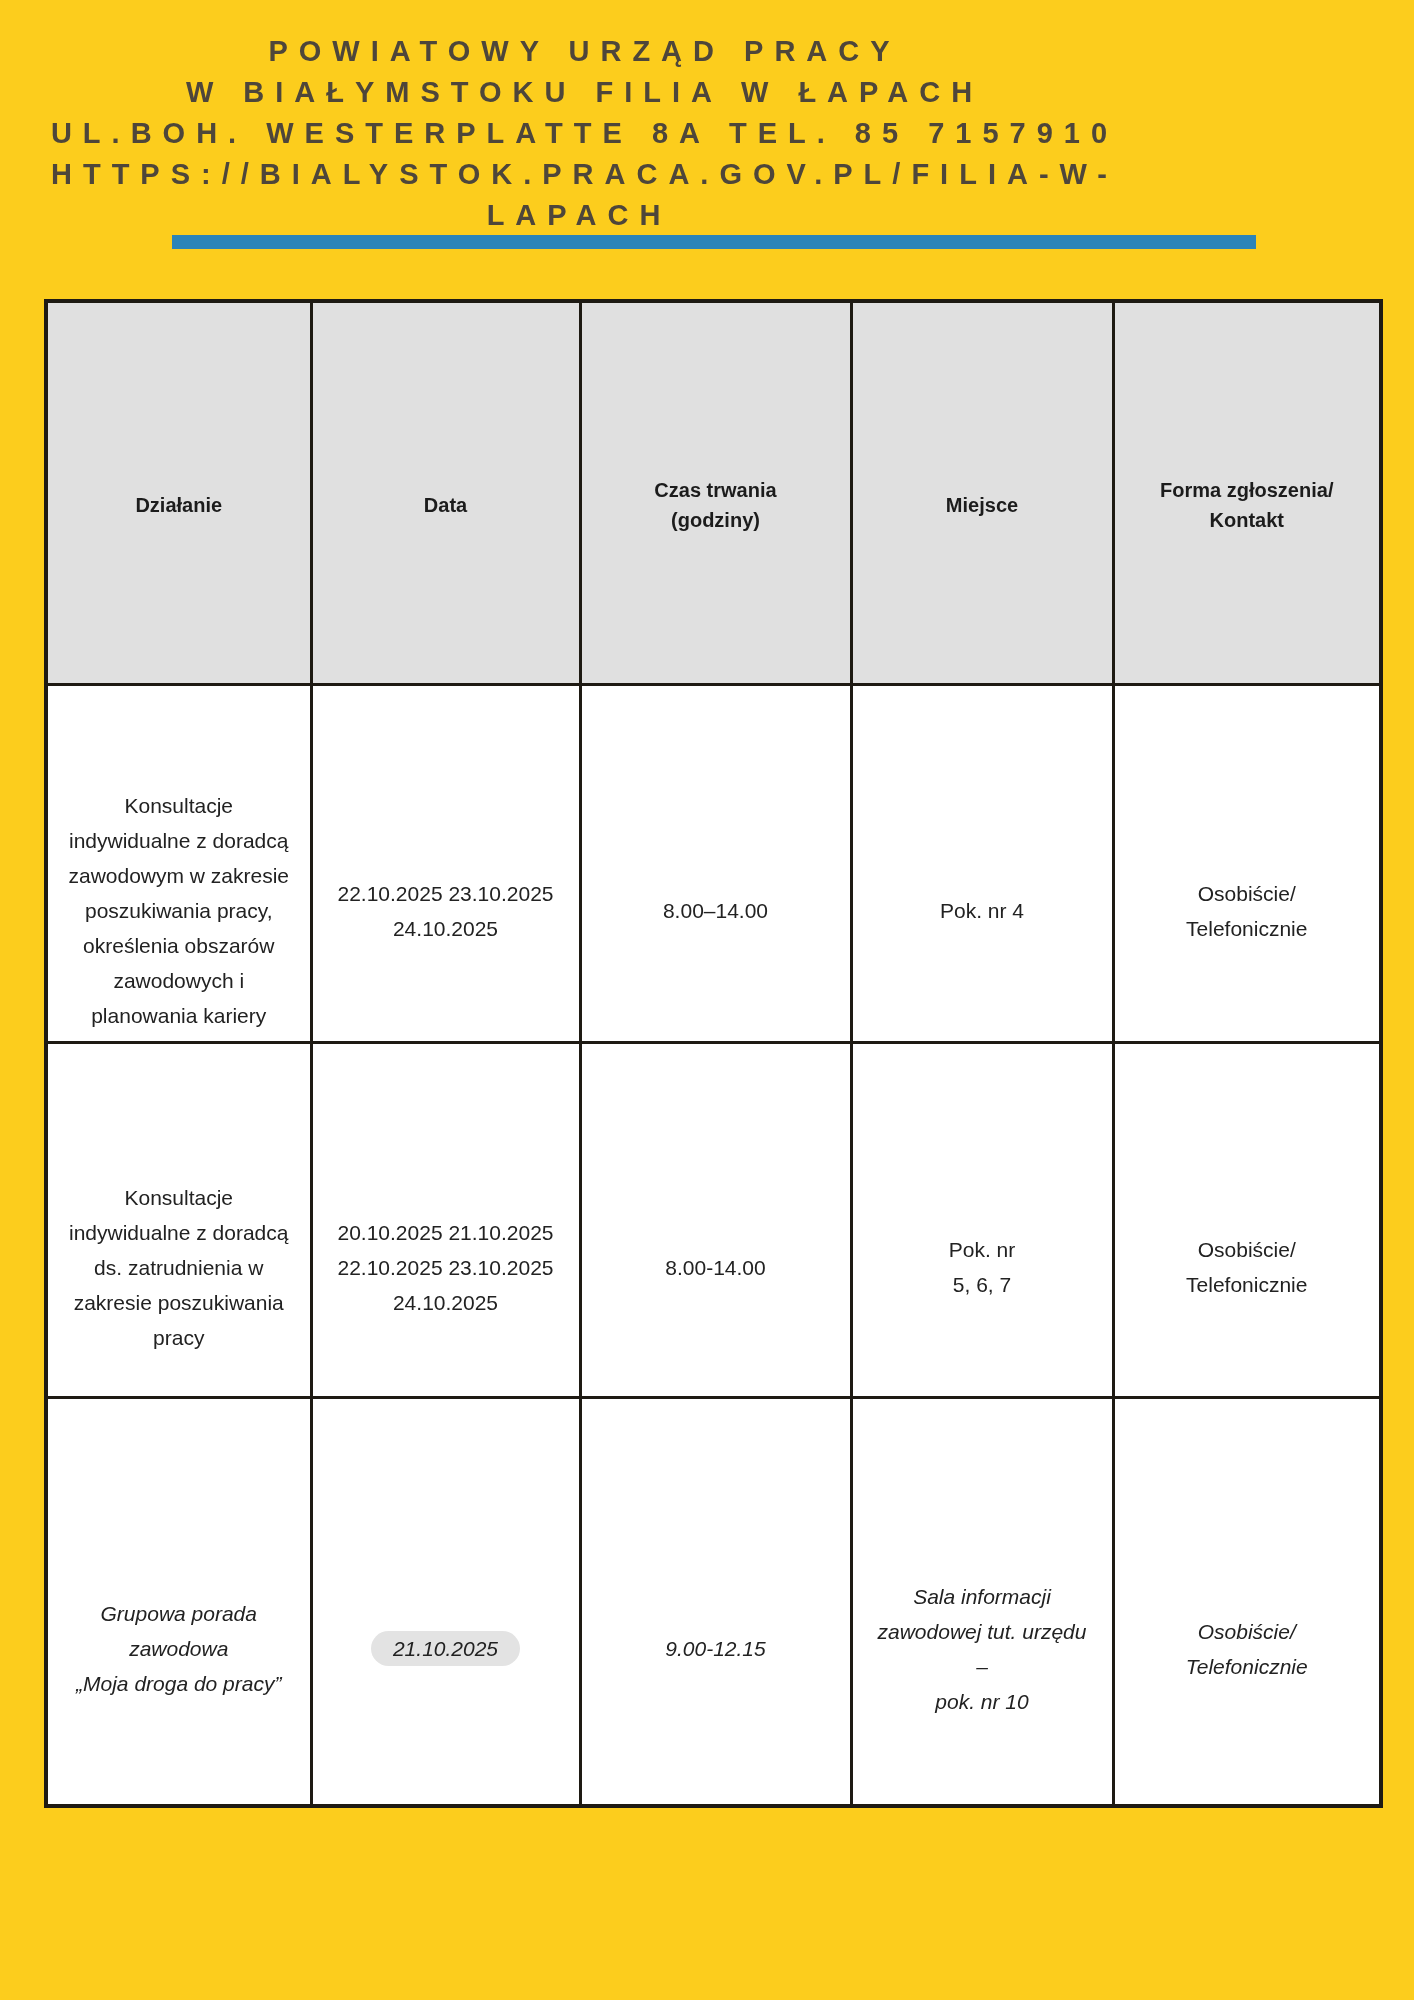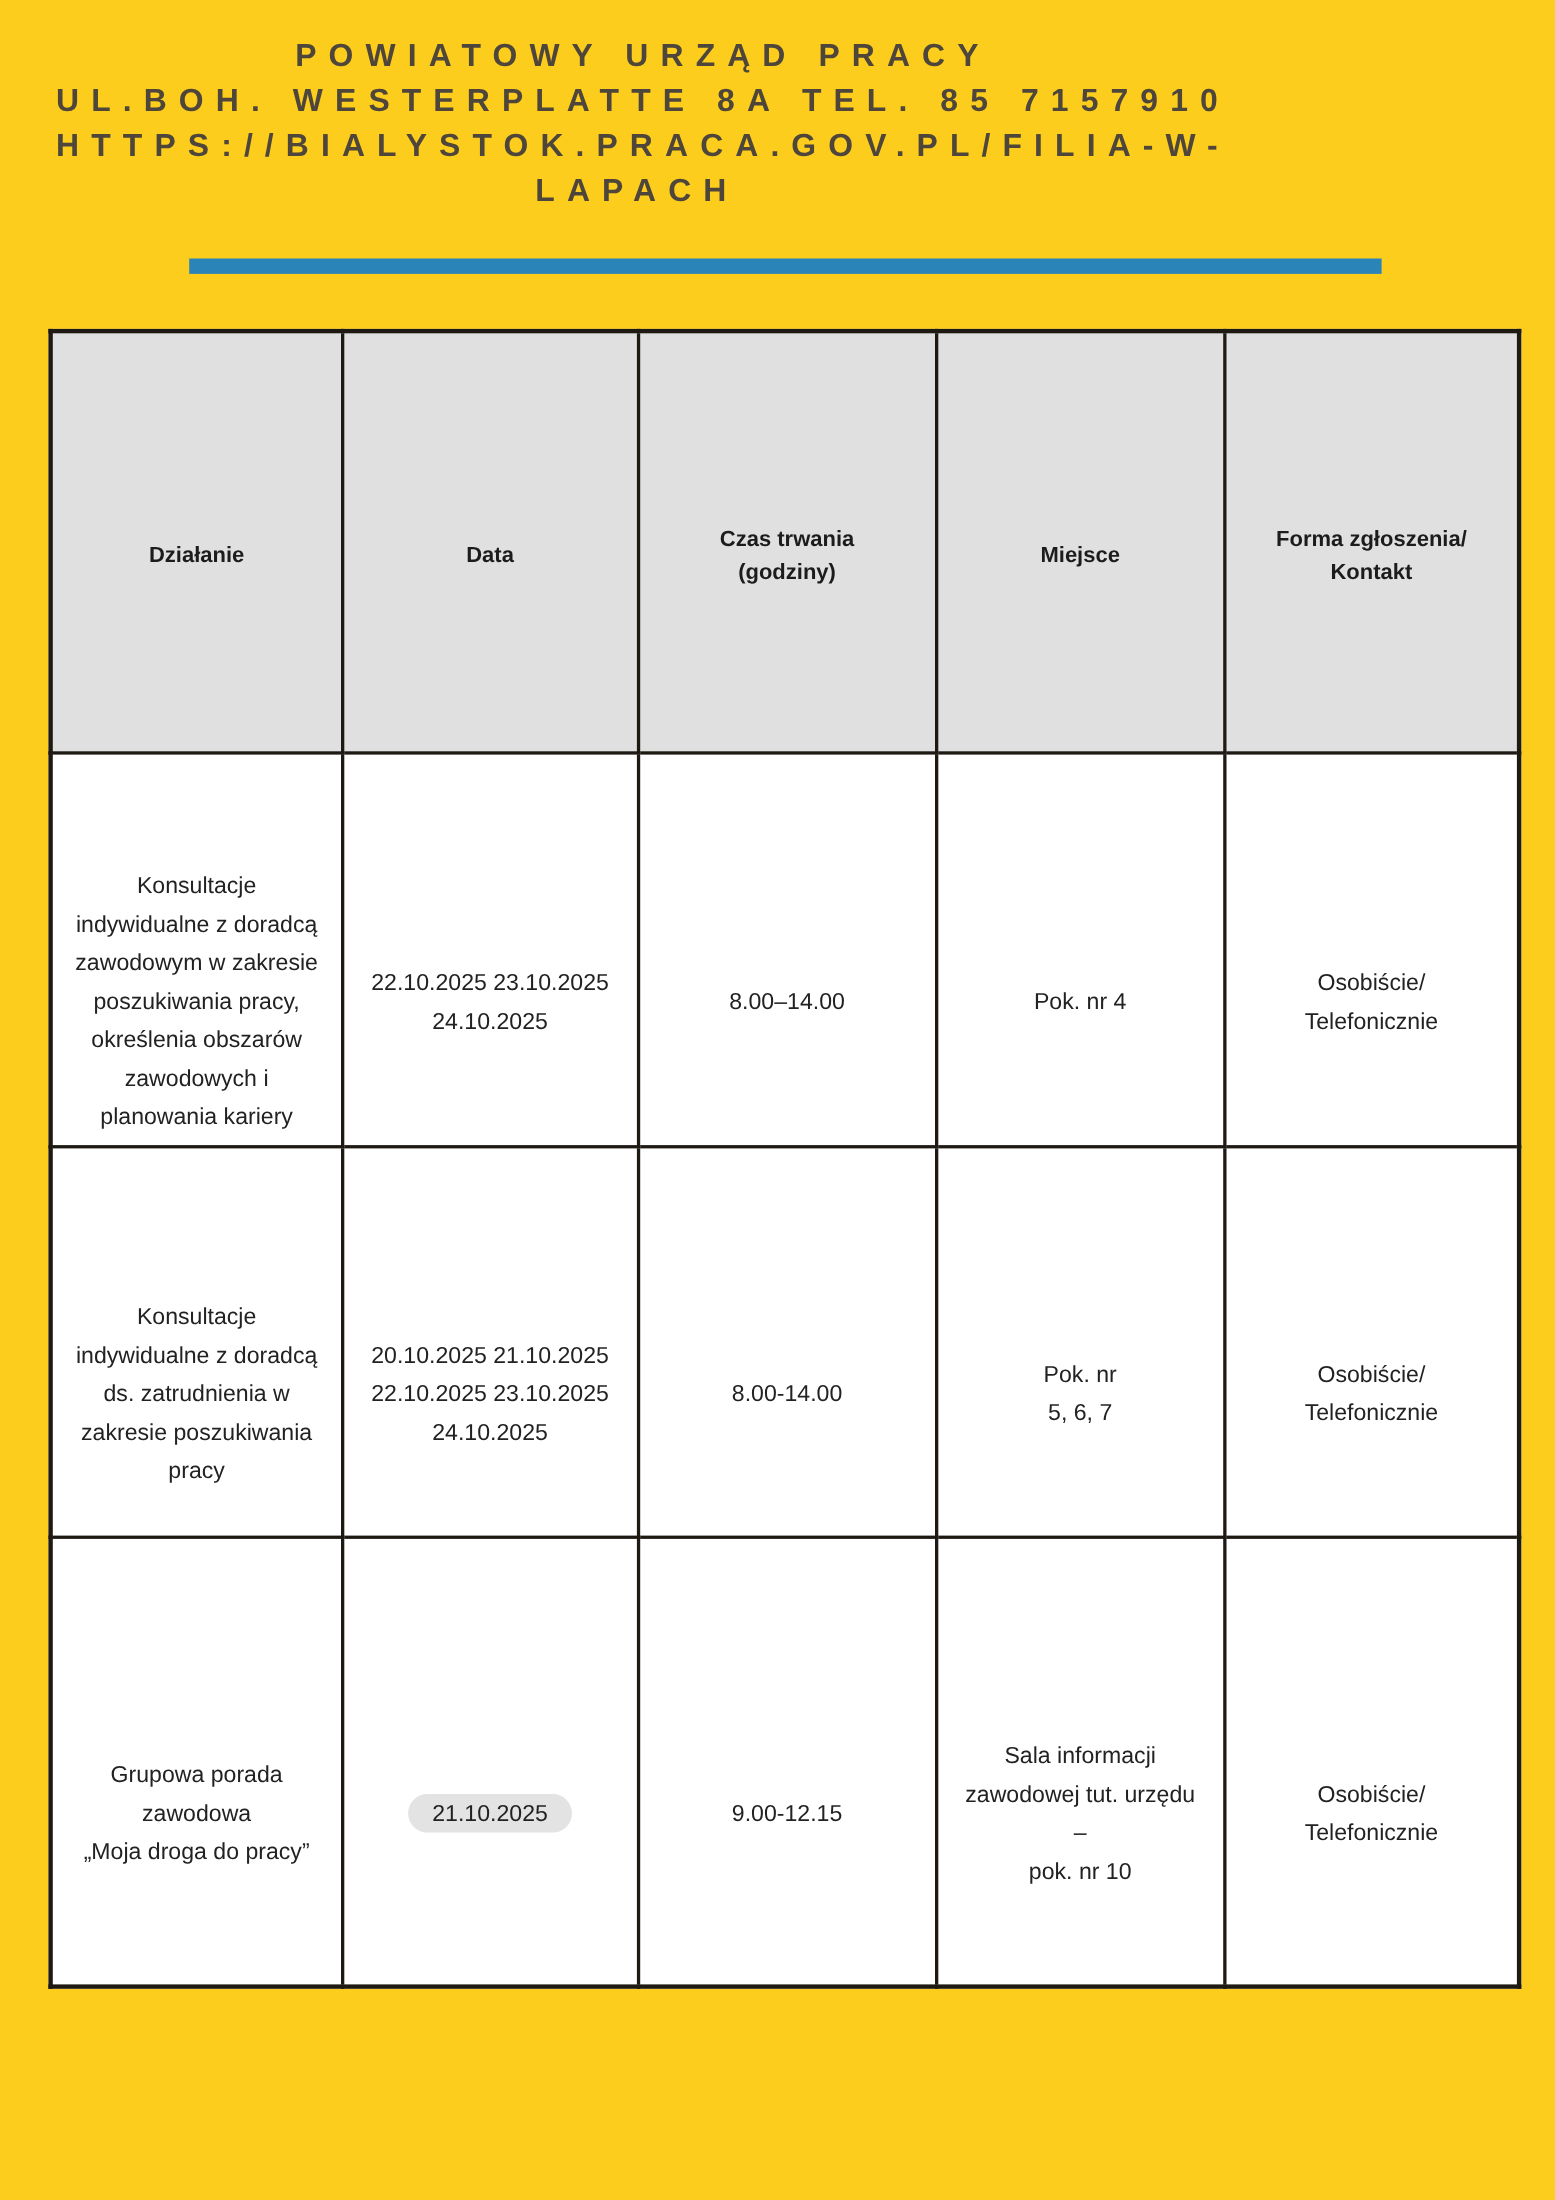--- a/index.html
+++ b/index.html
@@ -65,35 +65,36 @@
     color:#1c1c1c;
   }
   table.schedule td{
     background:#ffffff;
     padding:95px 12px 0 12px;
     font-weight:400;
   }
   tr.hdr-row{height:383px;}
   tr.row-1{height:358px;}
   tr.row-2{height:355px;}
-  tr.row-3{height:409px;}
+  tr.row-3{height:409px;font-style:italic;}
   .pill{
     display:inline-block;
     background:var(--highlight);
     border-radius:999px;
     padding:4px 22px;
     line-height:27px;
     text-align:right;
   }
 </style>
 </head>
 <body>
 
 <div class="top-header">
   <div>POWIATOWY URZĄD PRACY</div>
+  <div>W BIAŁYMSTOKU FILIA W ŁAPACH</div>
   <div>UL.BOH. WESTERPLATTE 8A TEL. 85 7157910</div>
   <div>HTTPS://BIALYSTOK.PRACA.GOV.PL/FILIA-W-LAPACH</div>
 </div>
 
 <div class="divider-bar"></div>
 
 <table class="schedule">
   <colgroup>
     <col style="width:265px">
     <col style="width:269px">

